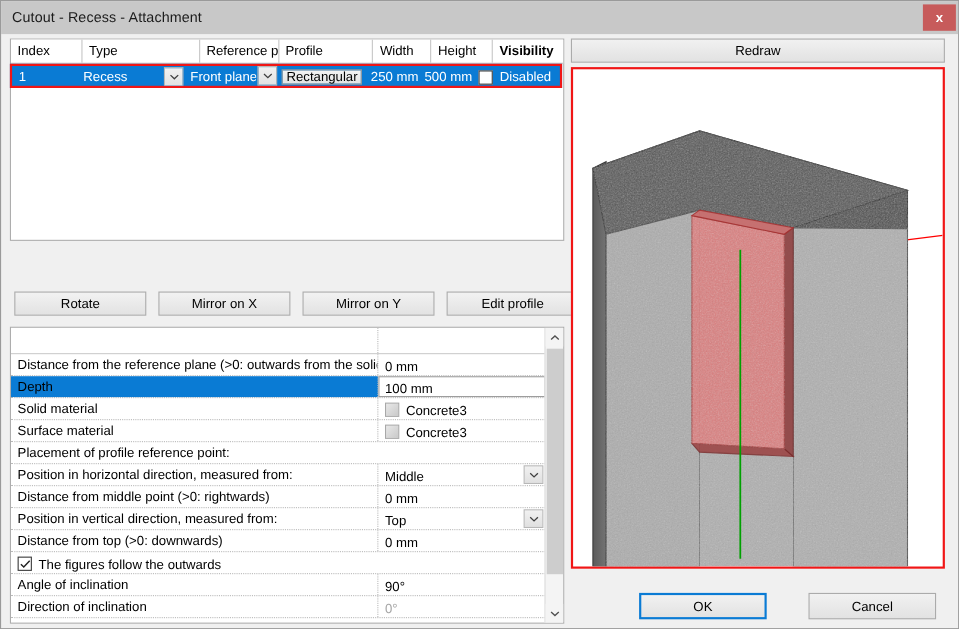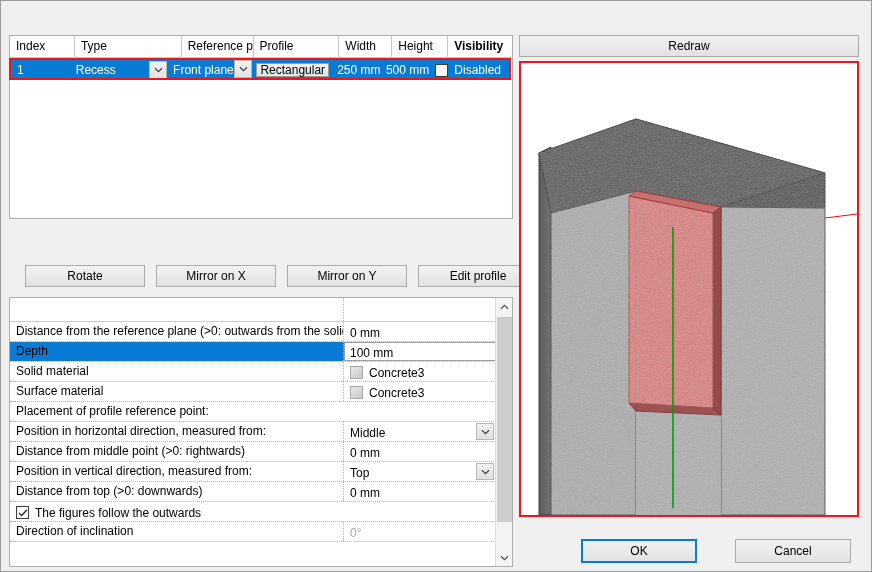--- a/index.html
+++ b/index.html
@@ -131,21 +131,21 @@
     cursor: pointer;
     user-select: none;
   }
   .btn.disabled {
     background: #d2d2d2;
     border-color: #c0c0c0;
     color: #9a9a9a;
   }
   .btn-row { position: absolute; display: flex; gap: 11px; }
   #btn-row-1 { left: 0; top: 200px; }
-  #btn-row-2 { left: 16px; top: 230px; }
+  #btn-row-2 { left: 4px; top: 230px; }
   .btn-w { width: 120px; }
 
   
   #props {
     position: absolute; left: 0; top: 262px;
     width: 504px; height: 270px;
     background: #ffffff;
     border: 1px solid #adadad;
     overflow: hidden;
   }
@@ -272,20 +272,26 @@
     font-size: 12px;
     display: flex; align-items: center; justify-content: center;
     cursor: pointer;
   }
 </style>
 </head>
 <body>
 
 <div id="dialog">
 
+  <div id="titlebar">
+    <div id="title-text">Cutout - Recess - Attachment</div>
+    <div id="close-btn">
+      <span class="x">x</span>
+    </div>
+  </div>
 
   <div id="left-pane">
 
     <div id="items-table">
       <div id="items-header">
         <div class="th" style="width:65px">Index</div>
         <div class="th" style="width:107px">Type</div>
         <div class="th" style="width:72px">Reference plane</div>
         <div class="th" style="width:86px">Profile</div>
         <div class="th" style="width:53px">Width</div>
@@ -408,20 +414,24 @@
           <div class="pname chk-row" style="border-right:none;width:auto;flex:1">
             <span class="chk-box">
               <svg width="10" height="8" viewBox="0 0 10 8">
                   <path d="M1 4 L3.6 6.5 L9 0.8" stroke="#222" stroke-width="1.3" fill="none"></path>
                 </svg>
             </span>
             <span>The figures follow the outwards</span>
           </div>
         </div>
 
+        <div class="prow">
+          <div class="pname">Angle of inclination</div>
+          <div class="pval">90°</div>
+        </div>
 
         <div class="prow">
           <div class="pname">Direction of inclination</div>
           <div class="pval muted">0°</div>
         </div>
 
       </div>
 
       <div id="props-scroll">
         <div class="sb-arrow" id="sb-up">

